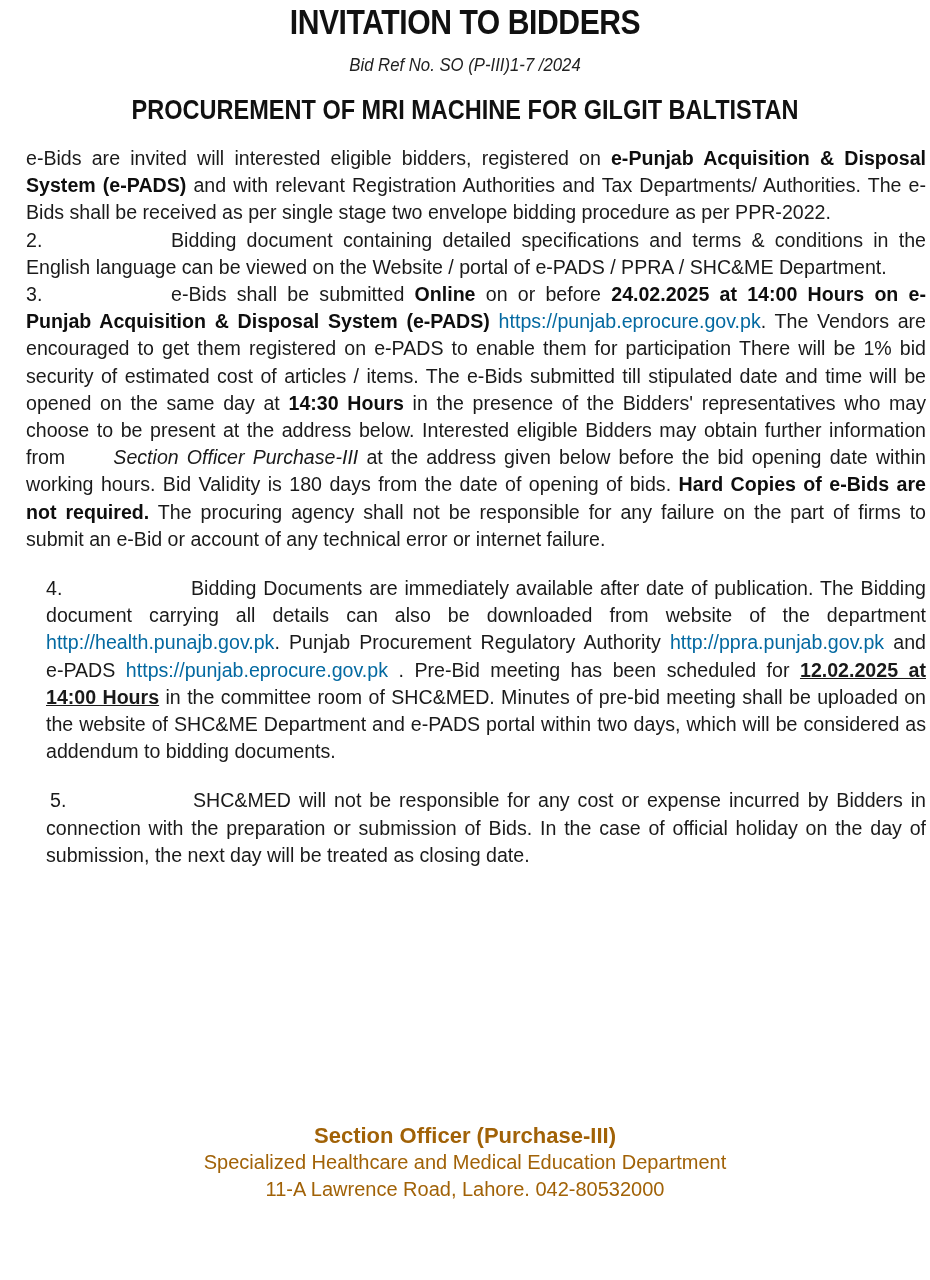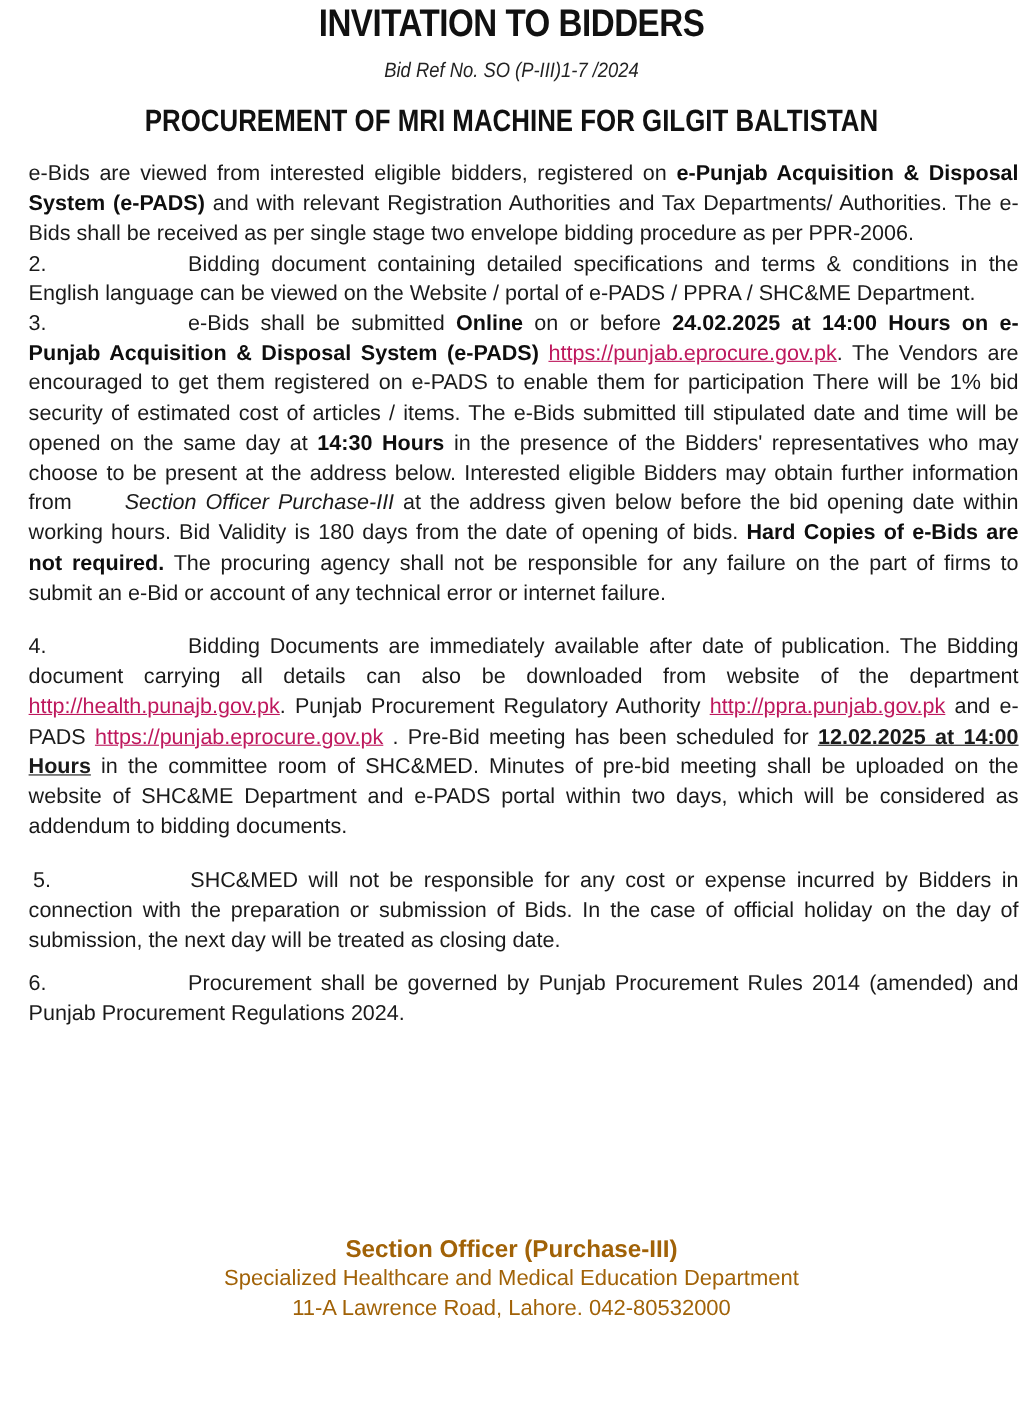--- a/index.html
+++ b/index.html
@@ -24,68 +24,65 @@
     position: absolute; left: 0; right: 0; top: 94px;
     text-align: center; font-weight: bold; font-size: 28px;
     transform: scaleX(0.84); transform-origin: center; color: #111;
   }
   .body {
     position: absolute; left: 26px; width: 900px; top: 145px;
     font-size: 19.6px; line-height: 27.2px; text-align: justify;
     color: #1a1a1a;
   }
   .para { margin: 0; }
-  .gap { margin-top: 22px; }
+  .gap { margin-top: 22px; margin-left: 20px; }
   .gap-sm { margin-top: 12px; }
   .num { display: inline-block; width: 145px; }
   .num5 { display: inline-block; width: 143px; padding-left: 4px; }
   b { font-weight: bold; color: #0e0e0e; }
   i { font-style: italic; margin-left: 40px; }
-  a { color: #be185d; text-decoration: underline; }
+  a { color: #0369a1; }
   .u { text-decoration: underline; font-weight: bold; }
   .sig {
     position: absolute; left: 0; right: 0; top: 1122px; text-align: center;
     font-size: 20px; line-height: 27px; color: #a16207;
   }
   .sig .head { font-weight: bold; font-size: 22px; }
 </style>
 </head>
 <body>
 
 <div class="page">
 
   <div class="title">INVITATION TO BIDDERS</div>
   <div class="ref">Bid Ref No. SO (P-III)1-7 /2024</div>
   <div class="subtitle">PROCUREMENT OF MRI MACHINE FOR GILGIT BALTISTAN</div>
 
   <div class="body">
 
     <p class="para">
-      <span>e-Bids are viewed from interested eligible bidders, registered on </span><b>e-Punjab Acquisition &amp; Disposal System (e-PADS)</b><span> and with relevant Registration Authorities and Tax Departments/ Authorities. The e-Bids shall be received as per single stage two envelope bidding procedure as per PPR-2006.</span>
+      <span>e-Bids are invited will interested eligible bidders, registered on </span><b>e-Punjab Acquisition &amp; Disposal System (e-PADS)</b><span> and with relevant Registration Authorities and Tax Departments/ Authorities. The e-Bids shall be received as per single stage two envelope bidding procedure as per PPR-2022.</span>
     </p>
 
     <p class="para">
       <span class="num">2.</span><span>Bidding document containing detailed specifications and terms &amp; conditions in the English language can be viewed on the Website / portal of e-PADS / PPRA / SHC&amp;ME Department.</span>
     </p>
 
     <p class="para">
       <span class="num">3.</span><span>e-Bids shall be submitted </span><b>Online</b><span> on or before </span><b>24.02.2025 at 14:00 Hours on e-Punjab Acquisition &amp; Disposal System (e-PADS)</b> <a>https://punjab.eprocure.gov.pk</a><span>. The Vendors are encouraged to get them registered on e-PADS to enable them for participation There will be 1% bid security of estimated cost of articles / items. The e-Bids submitted till stipulated date and time will be opened on the same day at </span><b>14:30 Hours</b><span> in the presence of the Bidders' representatives who may choose to be present at the address below.  Interested eligible Bidders may obtain further information from </span><i>Section Officer Purchase-III</i><span> at the address given below before the bid opening date within working hours. Bid Validity is 180 days from the date of opening of bids. </span><b>Hard Copies of e-Bids are not required.</b><span> The procuring agency shall not be responsible for any failure on the part of firms to submit an e-Bid or account of any technical error or internet failure.</span>
     </p>
 
     <p class="para gap">
       <span class="num">4.</span><span>Bidding Documents are immediately available after date of publication. The Bidding document carrying all details can also be downloaded from website of the department </span><a>http://health.punajb.gov.pk</a><span>. Punjab Procurement Regulatory Authority </span><a>http://ppra.punjab.gov.pk</a><span> and e-PADS </span><a>https://punjab.eprocure.gov.pk</a><span> . Pre-Bid meeting has been scheduled for </span><span class="u">12.02.2025 at 14:00 Hours</span><span> in the committee room of SHC&amp;MED. Minutes of pre-bid meeting shall be uploaded on the website of SHC&amp;ME Department and e-PADS portal within two days, which will be considered as addendum to bidding documents.</span>
     </p>
 
     <p class="para gap">
       <span class="num5">5.</span><span>SHC&amp;MED will not be responsible for any cost or expense incurred by Bidders in connection with the preparation or submission of Bids. In the case of official holiday on the day of submission, the next day will be treated as closing date.</span>
     </p>
 
-    <p class="para gap-sm">
-      <span class="num">6.</span><span>Procurement shall be governed by Punjab Procurement Rules 2014 (amended) and Punjab Procurement Regulations 2024.</span>
-    </p>
   </div>
 
   <div class="sig">
     <div class="head">Section Officer (Purchase-III)</div>
     <div>Specialized Healthcare and Medical Education Department</div>
     <div>11-A Lawrence Road, Lahore. 042-80532000</div>
   </div>
 
 </div>
 

